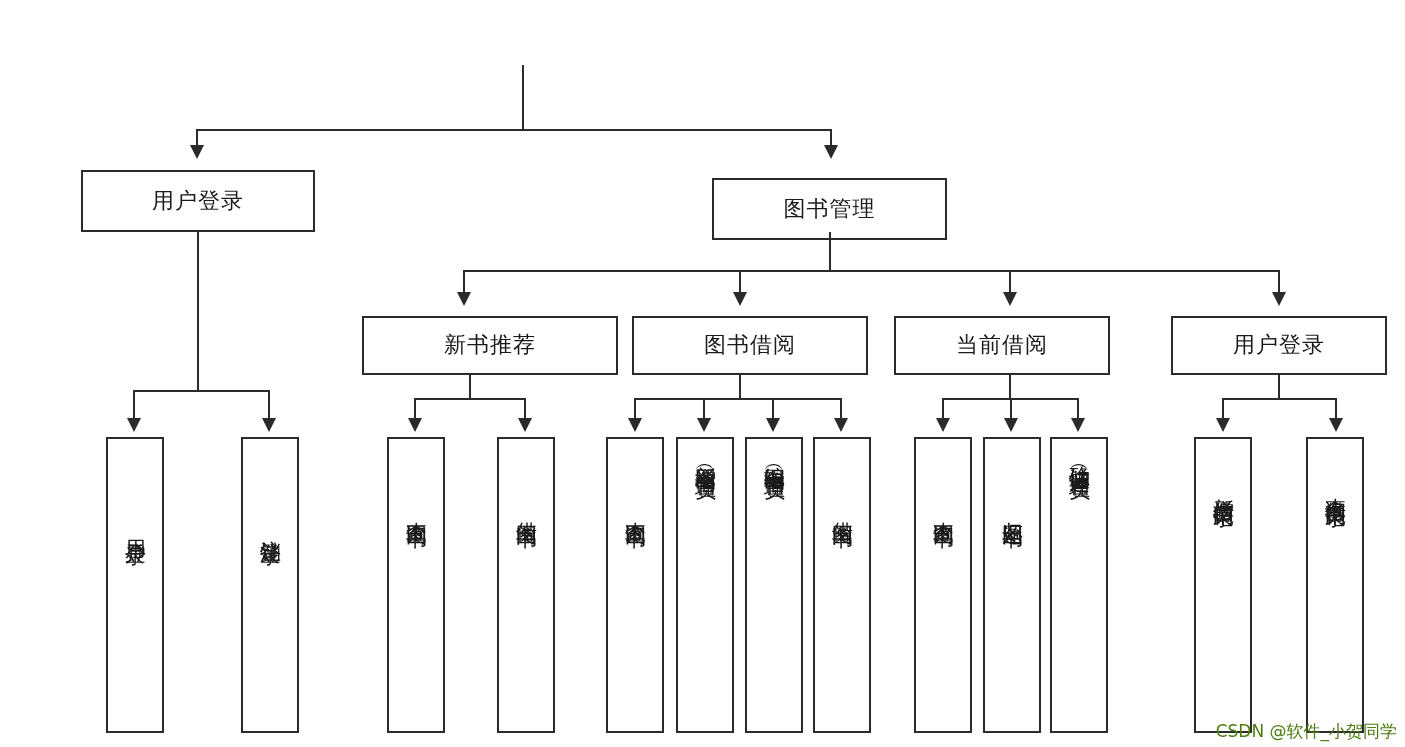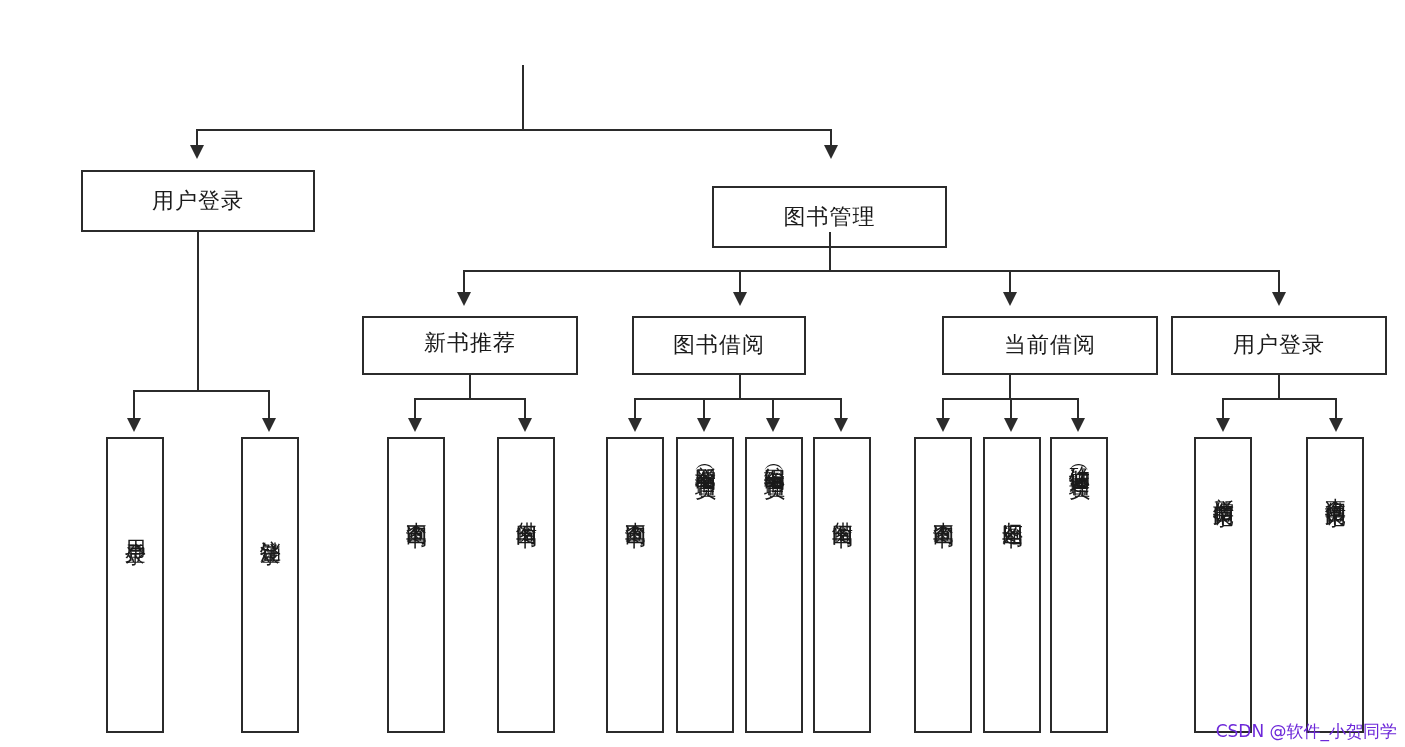--- a/index.html
+++ b/index.html
@@ -69,21 +69,21 @@
     border-right: 7px solid transparent;
     border-top: 14px solid #2b2b2b;
   }
 
   
   #watermark {
     position: absolute;
     right: 8px;
     bottom: 4px;
     font-size: 17px;
-    color: #6d28d9;
+    color: #4d7c0f;
     white-space: nowrap;
     font-family: "DejaVu Sans", "Liberation Sans", sans-serif;
   }
 </style>
 </head>
 <body>
 
 <div id="canvas">
 
 
@@ -92,21 +92,21 @@
   <div class="ln h" style="left:196px; top:129px; width:636px; height:2px;"></div>
 
   <div class="ln v" style="left:196px; top:129px; width:2px; height:18px;"></div>
   <div class="arrow" style="left:190px; top:145px;"></div>
   <div class="ln v" style="left:830px; top:129px; width:2px; height:18px;"></div>
   <div class="arrow" style="left:824px; top:145px;"></div>
 
   <div class="node horiz" style="left:81px; top:170px; width:234px; height:62px;">
     <span>用户登录</span>
   </div>
-  <div class="node horiz" style="left:712px; top:186px; width:235px; height:62px;">
+  <div class="node horiz" style="left:712px; top:178px; width:235px; height:62px;">
     <span>图书管理</span>
   </div>
 
   <div class="ln v" style="left:197px; top:232px; width:2px; height:160px;"></div>
   <div class="ln h" style="left:133px; top:390px; width:135px; height:2px;"></div>
   <div class="ln v" style="left:133px; top:390px; width:2px; height:30px;"></div>
   <div class="arrow" style="left:127px; top:418px;"></div>
   <div class="ln v" style="left:268px; top:390px; width:2px; height:30px;"></div>
   <div class="arrow" style="left:262px; top:418px;"></div>
 
@@ -114,27 +114,27 @@
   <div class="ln h" style="left:463px; top:270px; width:817px; height:2px;"></div>
   <div class="ln v" style="left:463px; top:270px; width:2px; height:24px;"></div>
   <div class="arrow" style="left:457px; top:292px;"></div>
   <div class="ln v" style="left:739px; top:270px; width:2px; height:24px;"></div>
   <div class="arrow" style="left:733px; top:292px;"></div>
   <div class="ln v" style="left:1009px; top:270px; width:2px; height:24px;"></div>
   <div class="arrow" style="left:1003px; top:292px;"></div>
   <div class="ln v" style="left:1278px; top:270px; width:2px; height:24px;"></div>
   <div class="arrow" style="left:1272px; top:292px;"></div>
 
-  <div class="node horiz" style="left:362px; top:316px; width:216px; height:59px;font-family:Liberation Mono, monospace;">
+  <div class="node horiz" style="left:362px; top:316px; width:256px; height:59px;">
     <span>新书推荐</span>
   </div>
-  <div class="node horiz" style="left:632px; top:316px; width:174px; height:59px;justify-content:center;">
+  <div class="node horiz" style="left:632px; top:316px; width:236px; height:59px;justify-content:center;">
     <span>图书借阅</span>
   </div>
-  <div class="node horiz" style="left:942px; top:316px; width:216px; height:59px;">
+  <div class="node horiz" style="left:894px; top:316px; width:216px; height:59px;">
     <span>当前借阅</span>
   </div>
   <div class="node horiz" style="left:1171px; top:316px; width:216px; height:59px;">
     <span>用户登录</span>
   </div>
 
   <div class="ln v" style="left:469px; top:375px; width:2px; height:25px;"></div>
   <div class="ln h" style="left:414px; top:398px; width:112px; height:2px;"></div>
   <div class="ln v" style="left:414px; top:398px; width:2px; height:22px;"></div>
   <div class="arrow" style="left:408px; top:418px;"></div>

